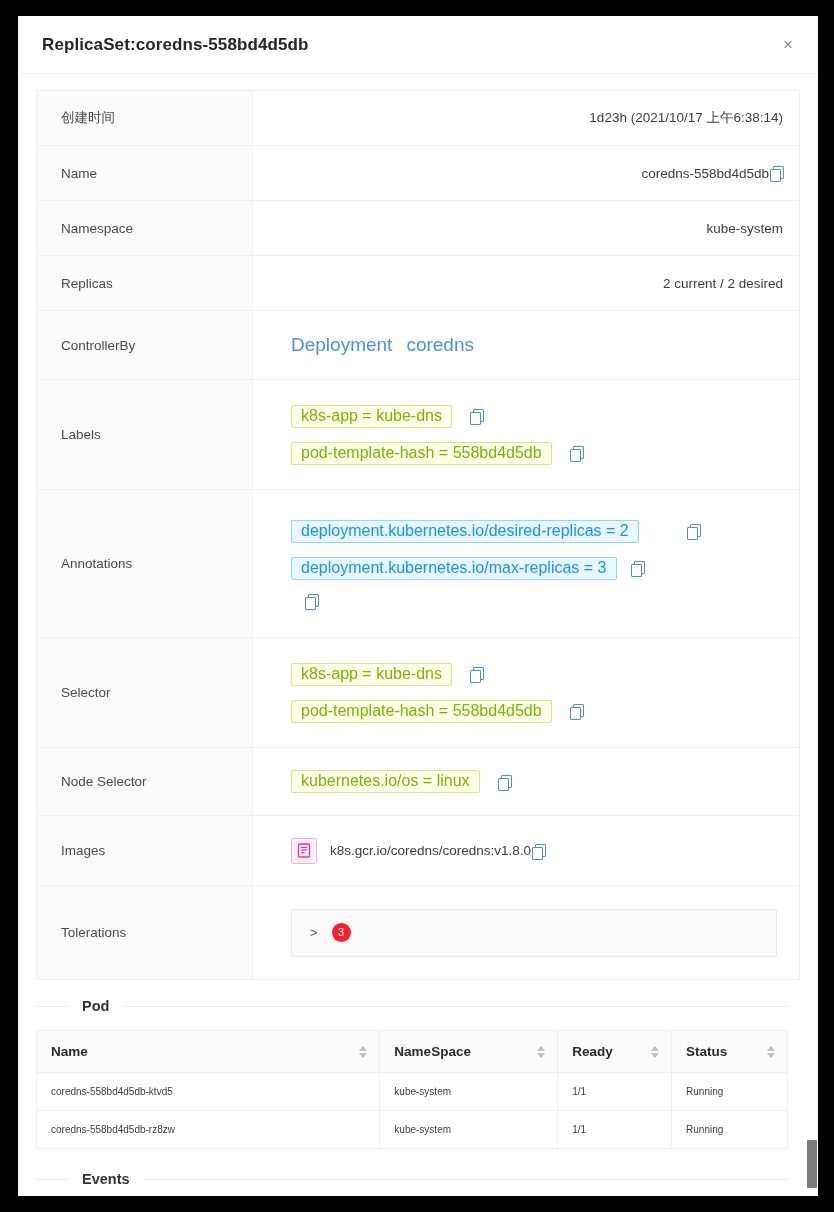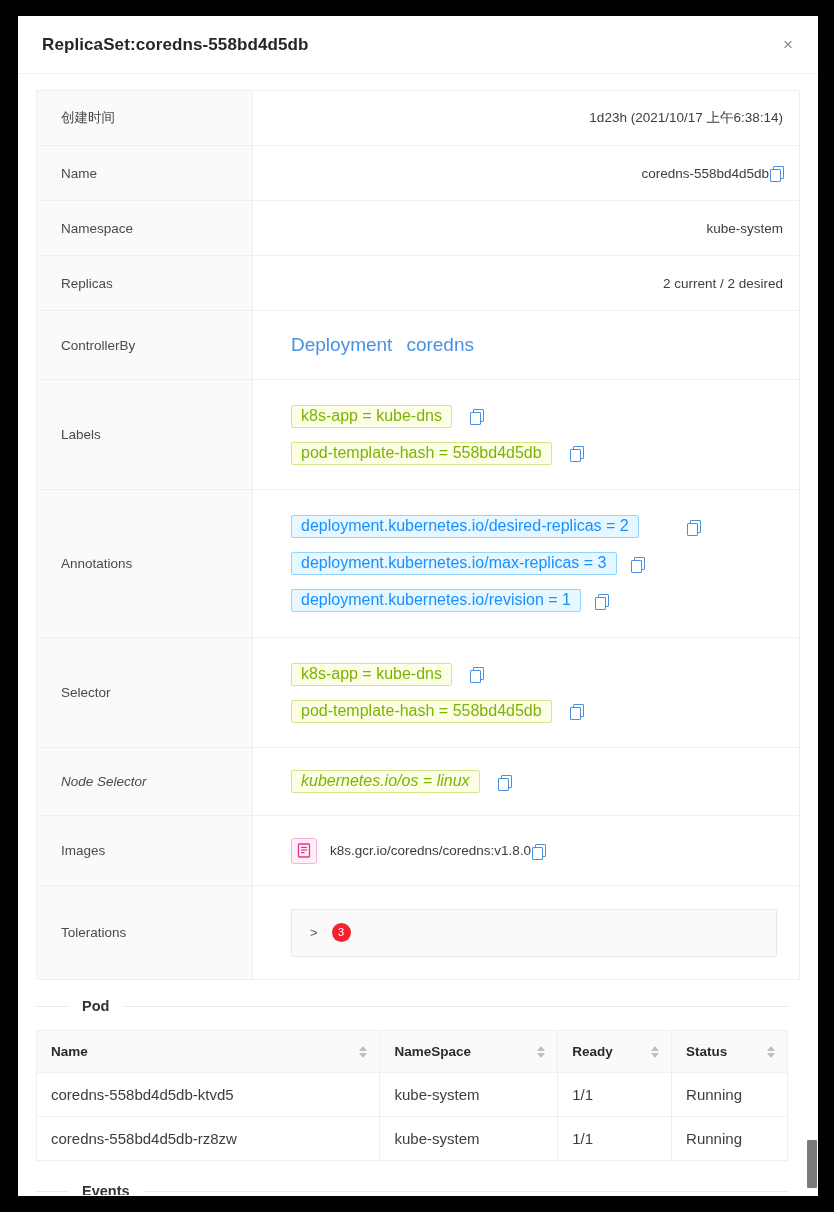--- a/index.html
+++ b/index.html
@@ -240,21 +240,21 @@
     padding: 13px 12px 13px 14px;
     border-right: 1px solid #f0f0f0;
     border-bottom: 1px solid #f0f0f0;
     white-space: nowrap;
   }
   .pod-table th:last-child { border-right: none; }
   .pod-table th .th-inner {
     display: flex; align-items: center; justify-content: space-between;
   }
   .pod-table td {
-    font-size: 15px;
+    font-size: 10px;
     color: #3d3d3d;
     padding: 13px 12px 13px 14px;
     border-right: 1px solid #f0f0f0;
     border-bottom: 1px solid #f0f0f0;
     background: #ffffff;
     white-space: nowrap;
   }
   .pod-table td:last-child { border-right: none; }
   .pod-table tr:last-child td { border-bottom: none; }
   .col-name   { width: 344px; }
@@ -370,41 +370,40 @@
           <div class="desc-value">
             <div class="tag-line" style="padding-left:16px;gap:34px;">
               <span class="tag tag-blue">deployment.kubernetes.io/desired-replicas = 2</span>
               <span class="copy-icon" style="margin-left:14px;"></span>
             </div>
             <div class="tag-line" style="padding-left:16px;margin-top:10px;text-align:right;">
               <span class="tag tag-blue">deployment.kubernetes.io/max-replicas = 3</span>
               <span class="copy-icon" style="margin-left:14px;"></span>
             </div>
             <div class="tag-line" style="padding-left:16px;margin-top:10px;">
-              <span class="tag tag-blue">deployment.kubernetes.io/revision = 1</span>
               <span class="copy-icon" style="margin-left:14px;"></span>
             </div>
           </div>
         </div>
 
         <div class="desc-row" style="min-height:110px;">
           <div class="desc-label">Selector</div>
           <div class="desc-value">
             <div class="tag-line" style="padding-left:16px;">
               <span class="tag tag-green">k8s-app = kube-dns</span>
               <span class="copy-icon" style="margin-left:18px;"></span>
             </div>
             <div class="tag-line" style="padding-left:16px;margin-top:10px;">
               <span class="tag tag-green">pod-template-hash = 558bd4d5db</span>
               <span class="copy-icon" style="margin-left:18px;"></span>
             </div>
           </div>
         </div>
 
-        <div class="desc-row" style="min-height:68px;font-style:italic;">
+        <div class="desc-row" style="min-height:68px;">
           <div class="desc-label">Node Selector</div>
           <div class="desc-value">
             <div class="tag-line" style="padding-left:16px;">
               <span class="tag tag-green">kubernetes.io/os = linux</span>
               <span class="copy-icon" style="margin-left:18px;"></span>
             </div>
           </div>
         </div>
 
         <div class="desc-row" style="min-height:70px;">

